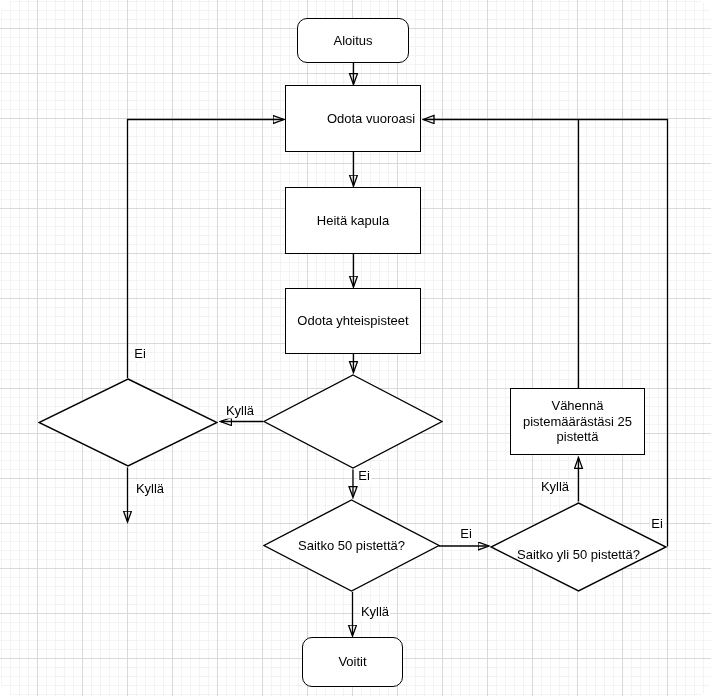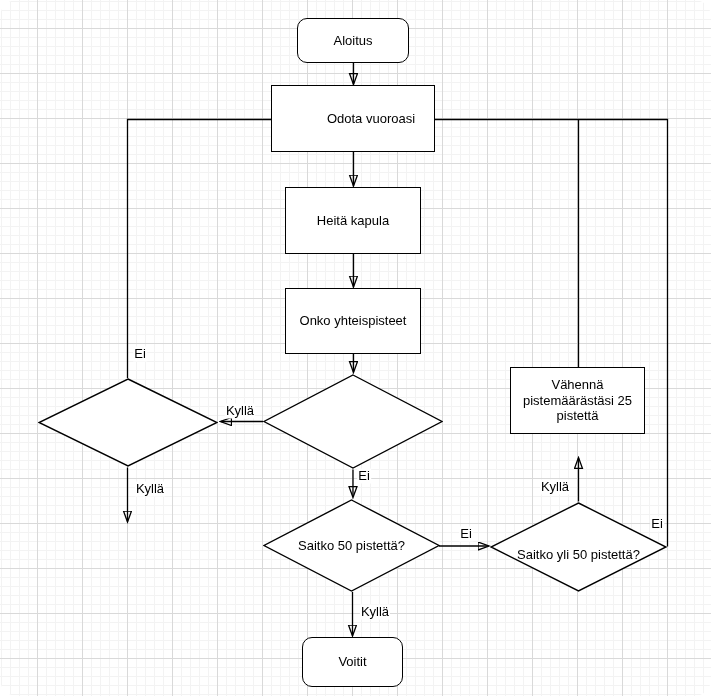--- a/index.html
+++ b/index.html
@@ -109,30 +109,30 @@
     <path d="M439,546 L488.5,546" marker-end="url(#arrow)"></path>
     <path d="M578.5,501.5 L578.5,458" marker-end="url(#arrow)"></path>
     <path d="M578.5,389 L578.5,120"></path>
     <path d="M667.5,546.5 L667.5,119.5 L423.5,119.5" marker-end="url(#arrow)"></path>
   </svg>
 
   <div class="node rounded" style="left:297px; top:18px; width:112px; height:45px;">
     <span class="lbl">Aloitus</span>
   </div>
 
-  <div class="node proc" style="left:271px; top:85px; width:164px; height:67px;padding-left:36px;">
+  <div class="node proc" style="left:285px; top:85px; width:136px; height:67px;padding-left:36px;">
     <span class="lbl">Odota vuoroasi</span>
   </div>
 
   <div class="node proc" style="left:285px; top:187px; width:136px; height:67px;">
     <span class="lbl">Heitä kapula</span>
   </div>
 
   <div class="node proc" style="left:285px; top:288px; width:136px; height:66px;">
-    <span class="lbl">Onko yhteispisteet</span>
+    <span class="lbl">Odota yhteispisteet</span>
   </div>
 
   <div class="node diamond" style="left:263px; top:374px; width:180px; height:95px;">
     <svg viewBox="0 0 180 95">
       <polygon points="90,1 179,47.5 90,94 1,47.5"></polygon>
     </svg>
   </div>
 
   <div class="node diamond" style="left:38px; top:378px; width:180px; height:89px;">
     <svg viewBox="0 0 180 89">
@@ -152,21 +152,21 @@
     <span class="lbl">Voitit</span>
   </div>
 
   <div class="node diamond" style="left:490px; top:502px; width:177px; height:90px;">
     <svg viewBox="0 0 177 90">
       <polygon points="88.5,1 176,45 88.5,89 1,45"></polygon>
     </svg>
     <span class="lbl" style="max-width:165px;margin-top:16px;">Saitko yli 50 pistettä?</span>
   </div>
 
-  <div class="node proc" style="left:510px; top:367px; width:135px; height:67px;">
+  <div class="node proc" style="left:510px; top:388px; width:135px; height:67px;">
     <span class="lbl" style="max-width:120px;">Vähennä pistemäärästäsi 25 pistettä</span>
   </div>
 
   <span class="elabel" style="left:240px; top:411px;">Kyllä</span>
   <span class="elabel" style="left:364px; top:476px;">Ei</span>
   <span class="elabel" style="left:140px; top:354px;">Ei</span>
   <span class="elabel" style="left:150px; top:489px;">Kyllä</span>
   <span class="elabel" style="left:375px; top:612px;">Kyllä</span>
   <span class="elabel" style="left:466px; top:534px;">Ei</span>
   <span class="elabel" style="left:555px; top:487px;">Kyllä</span>

